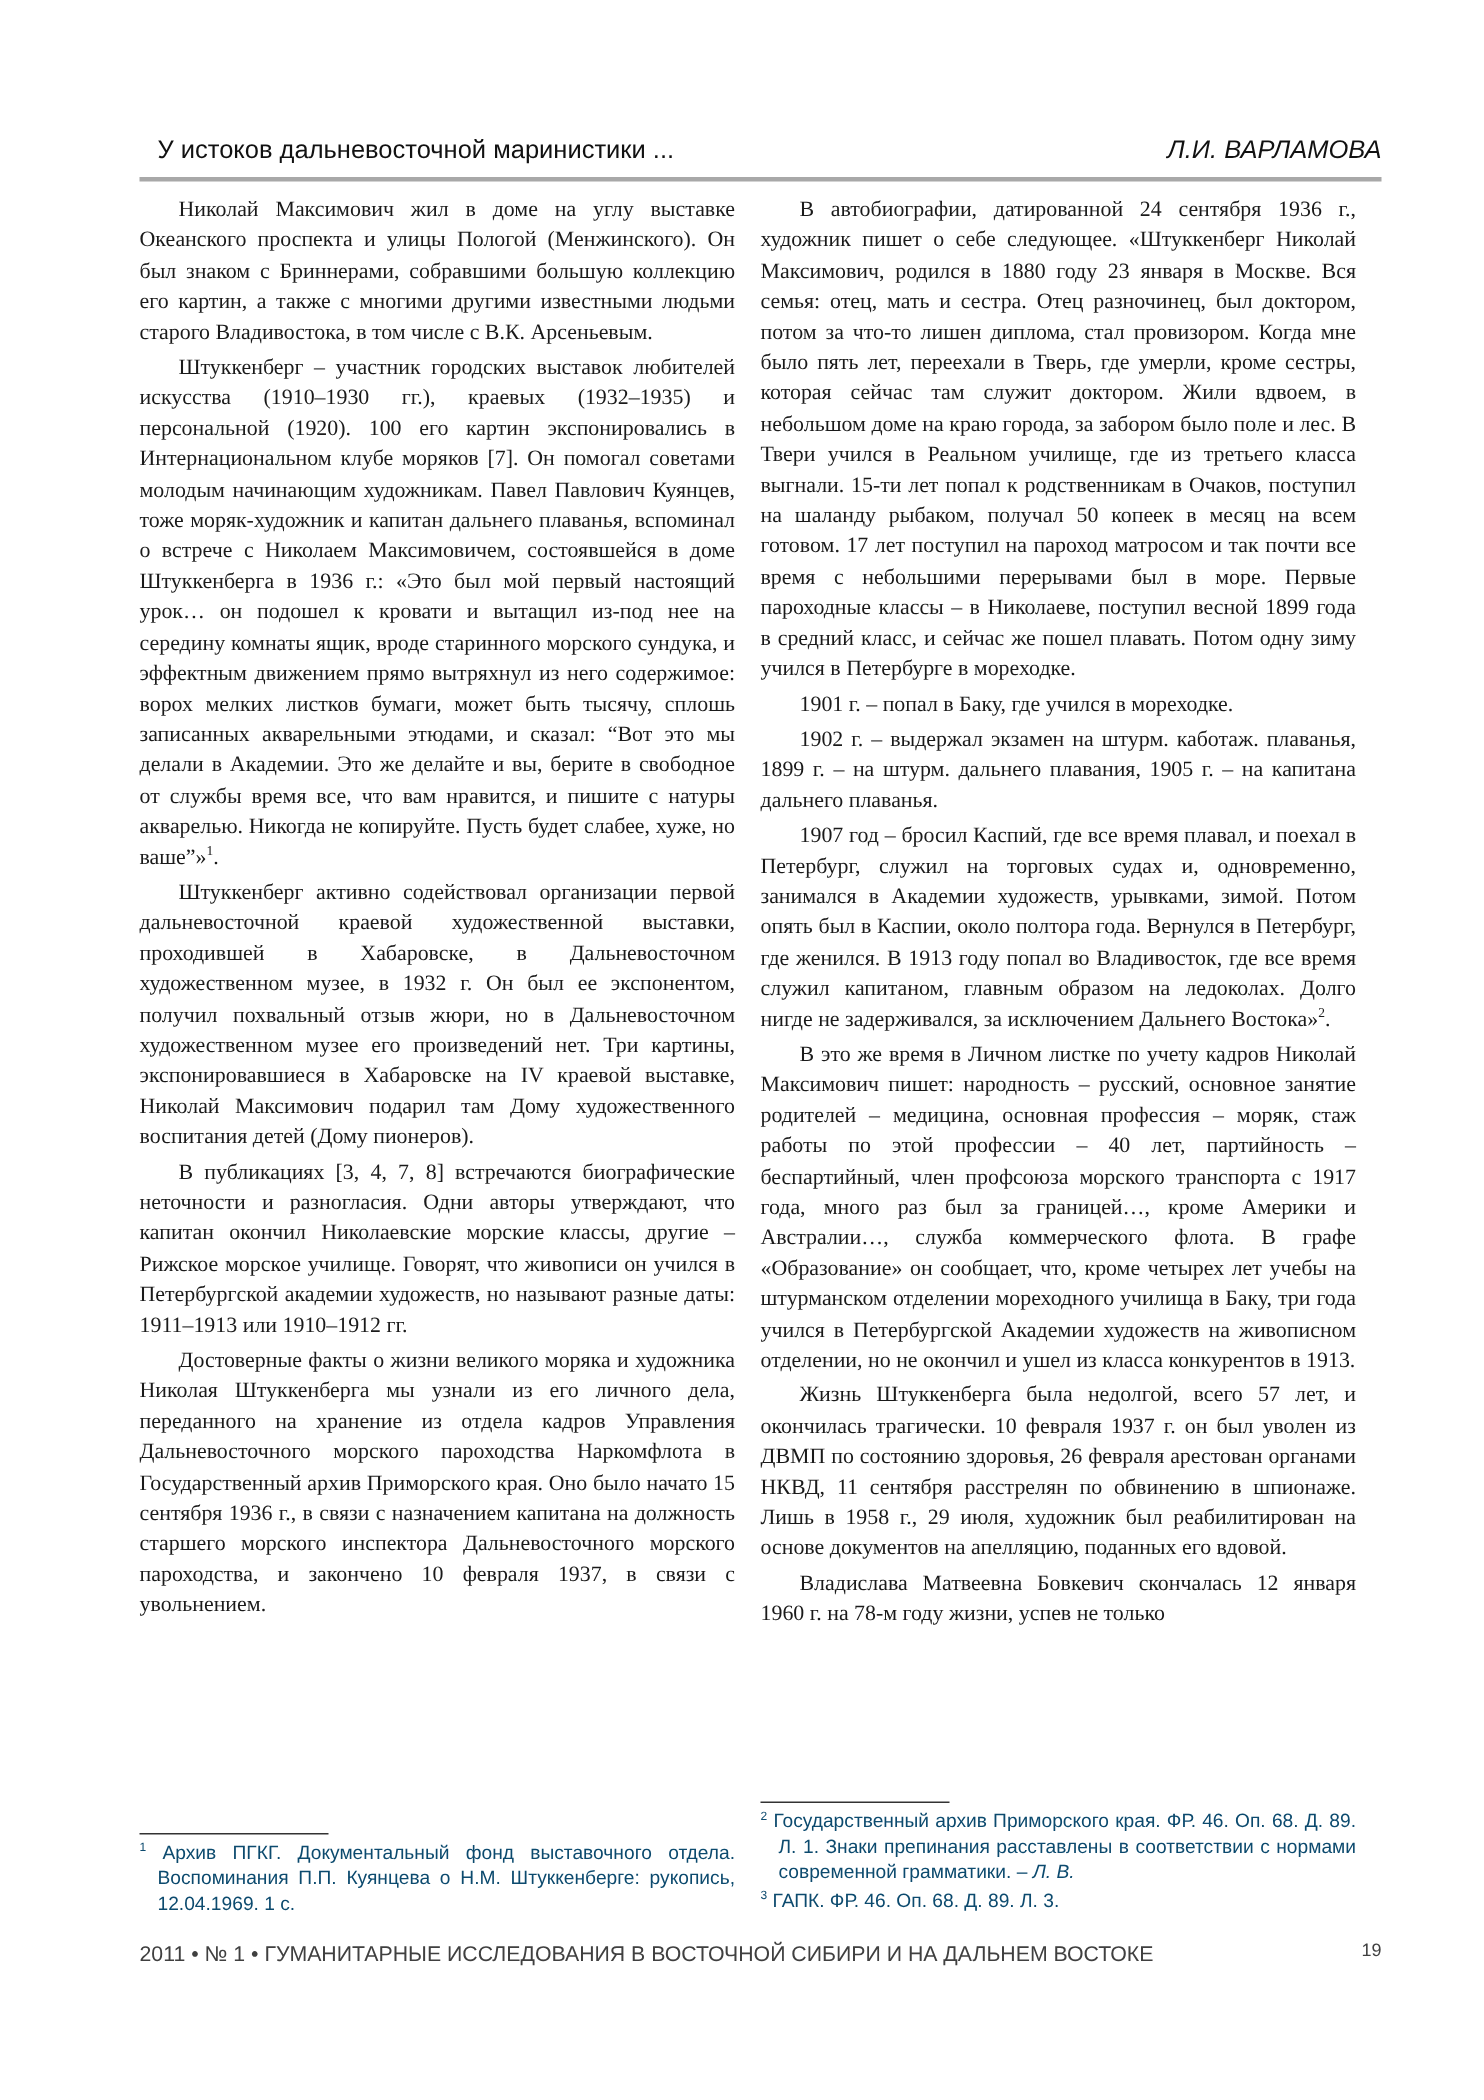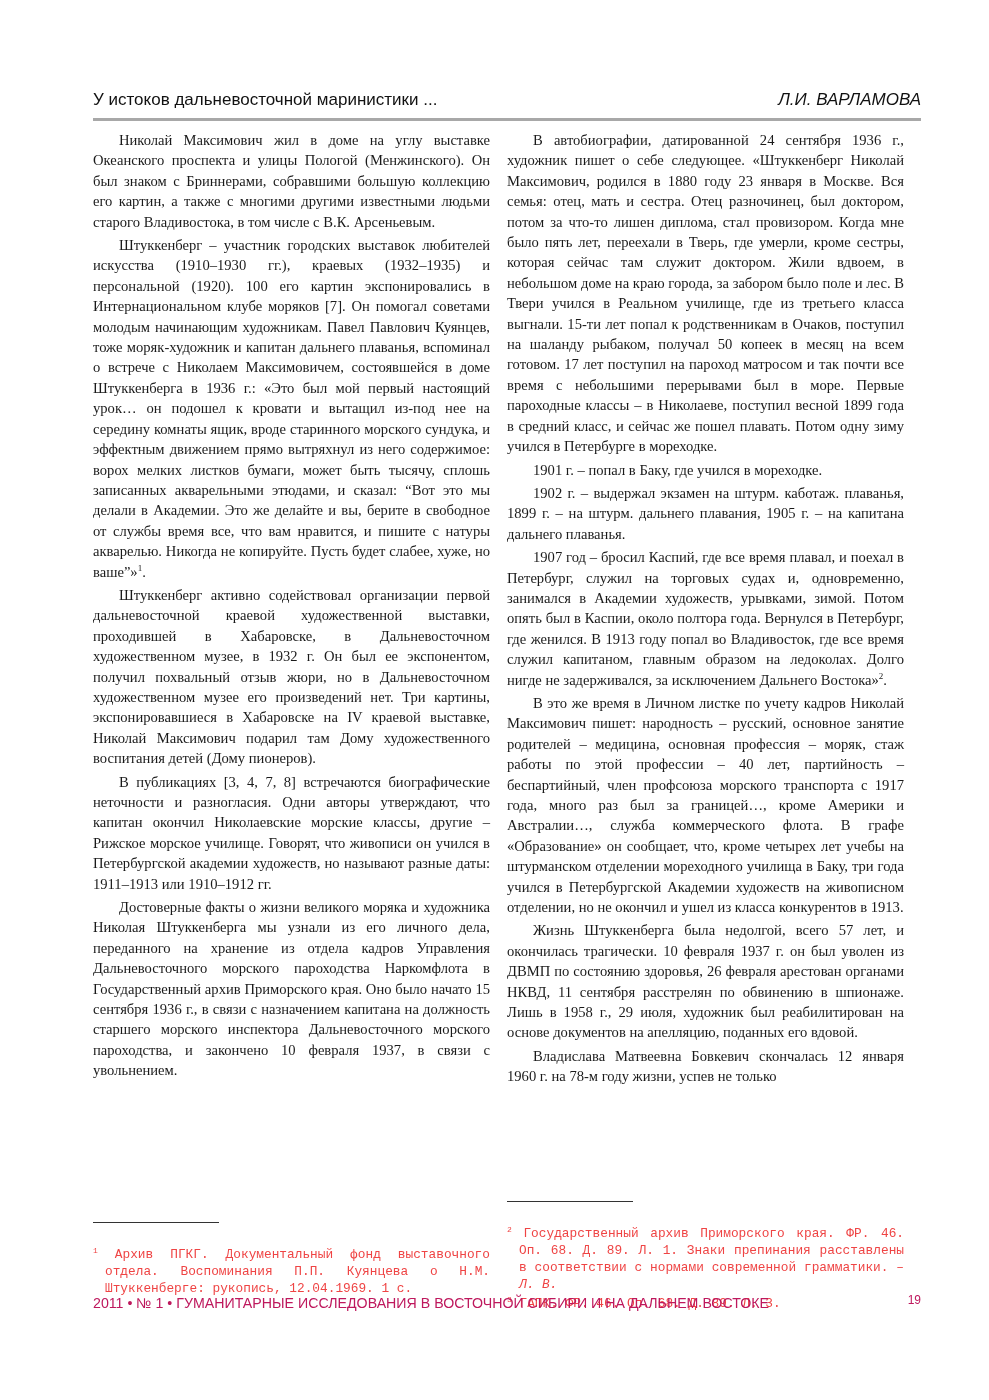--- a/index.html
+++ b/index.html
@@ -1,47 +1,47 @@
 <!DOCTYPE html>
 <html><head>
 <meta charset="utf-8">
 <style>
   html, body { margin: 0; padding: 0; background: #ffffff; }
   body { width: 989px; height: 1400px; position: relative; overflow: hidden; color: #1a1a1a; }
   .header {
     position: absolute; left: 93px; top: 88px; width: 828px; height: 26px;
     font-family: "Liberation Sans", sans-serif; font-size: 17px; color: #111;
   }
-  .header .title { position: absolute; left: 0; top: 2px; }
+  .header .title { position: absolute; left: 12px; top: 2px; }
   .header .author { position: absolute; right: 0; top: 2px; font-style: italic; }
   .header-rule { position: absolute; left: 93px; top: 118px; width: 828px; height: 3px; background: #a8a8a8; }
 
   .col {
     position: absolute; top: 130px; width: 397px;
     font-family: "Liberation Serif", serif; font-size: 14.6px; line-height: 20.4px;
     text-align: justify; color: #1a1a1a;
   }
   .col.left { left: 93px; }
   .col.right { left: 507px; }
   .col p { margin: 0 0 3px 0; text-indent: 0; hyphens: manual; }
   .col p.ind { text-indent: 26px; }
   sup { font-size: 9px; line-height: 0; vertical-align: 6px; }
 
   .fn-rule { position: absolute; width: 126px; height: 1px; background: #333; }
   .fn {
     position: absolute; width: 397px;
-    font-family: Liberation Mono, monospace; font-size: 12.8px; line-height: 17px;
-    text-align: justify; color: #ef4444; margin-top: 20px;
+    font-family: Liberation Sans, sans-serif; font-size: 12.8px; line-height: 17px;
+    text-align: justify; color: #0c4a6e;
   }
   .fn p { margin: 0 0 2px 0; padding-left: 12px; text-indent: -12px; }
   .fn sup { font-size: 8px; vertical-align: 5px; }
 
   .footer {
     position: absolute; left: 93px; top: 1293px; width: 828px; height: 24px;
-    font-family: "Liberation Sans", sans-serif; font-size: 14.2px; color: #be185d;
+    font-family: "Liberation Sans", sans-serif; font-size: 14.2px; color: #404040;
   }
   .footer .line { position: absolute; left: 0; top: 2px; }
   .footer .pageno { position: absolute; right: 0; top: 0; font-size: 12px; }
 </style>
 </head>
 <body>
 
 <div class="header">
   <span class="title">У истоков дальневосточной маринистики ...</span>
   <span class="author">Л.И. ВАРЛАМОВА</span>

